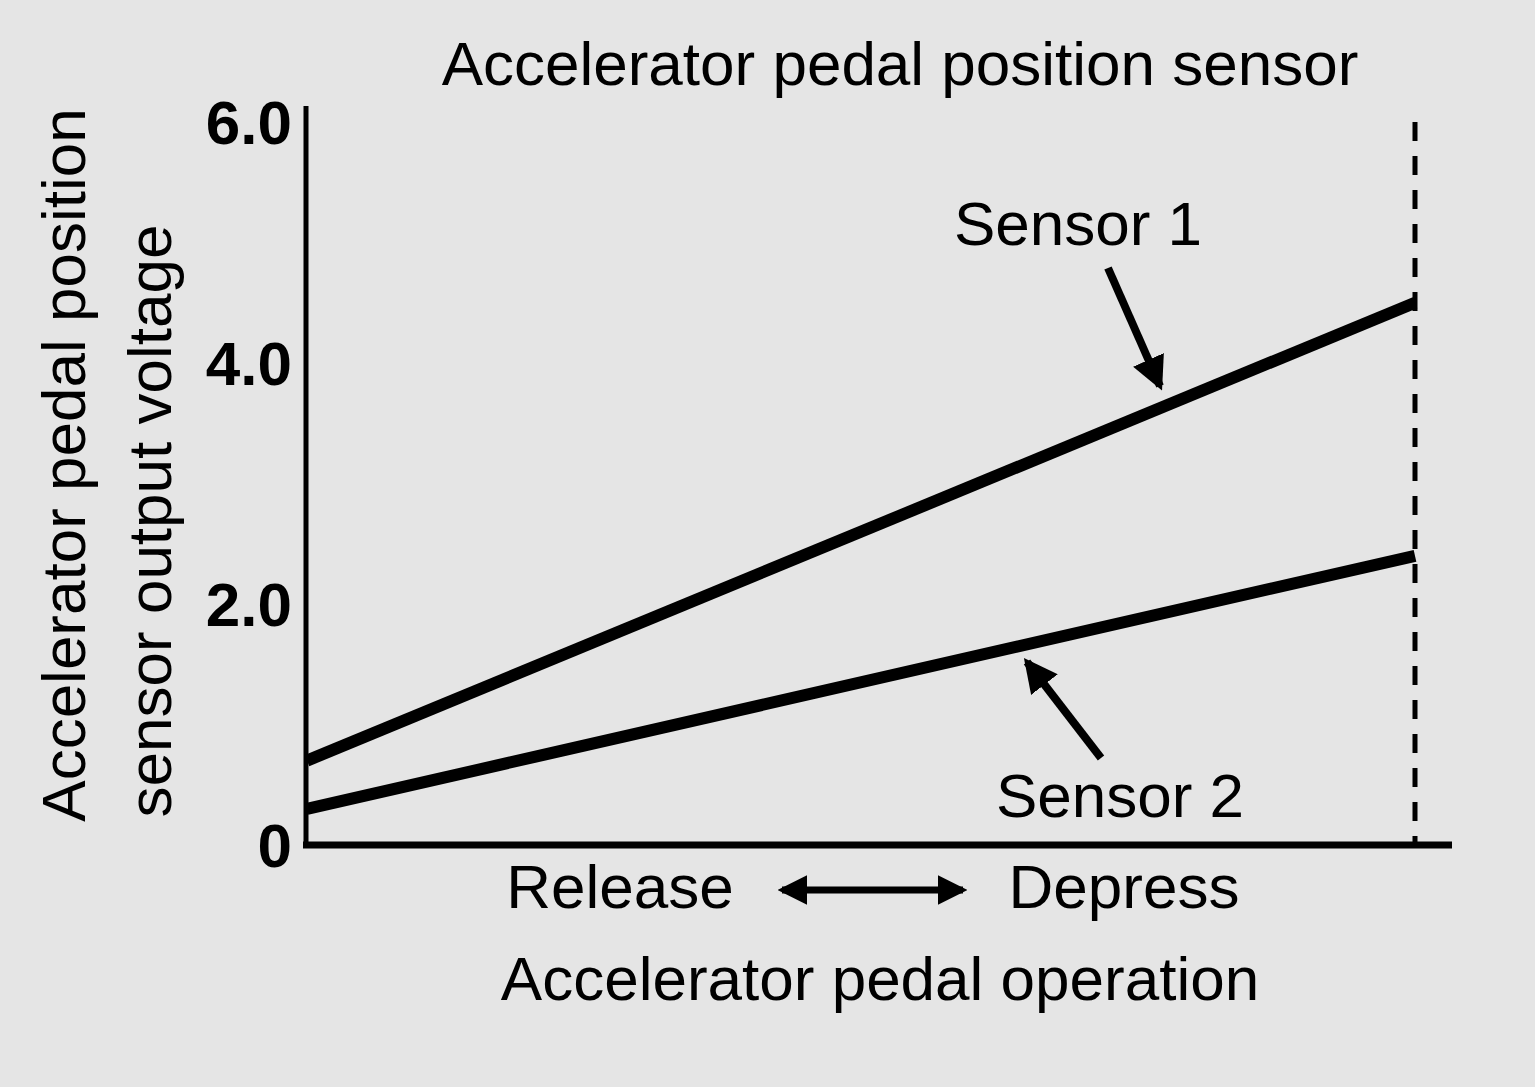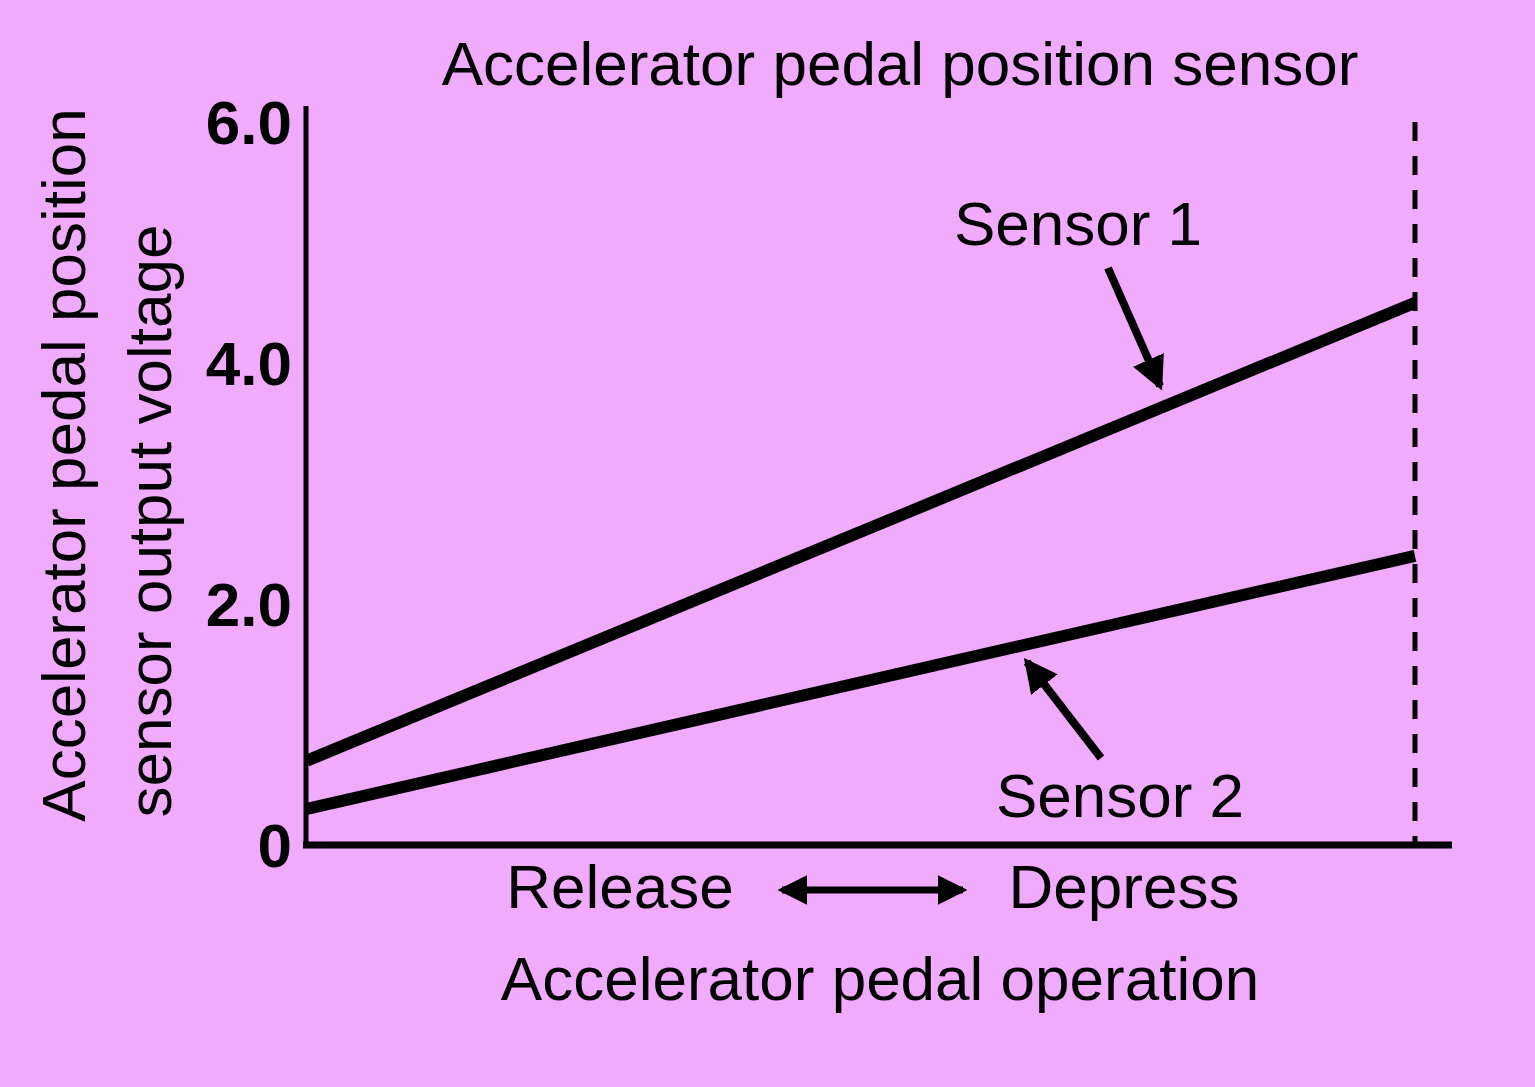--- a/index.html
+++ b/index.html
@@ -3,21 +3,21 @@
 <meta charset="utf-8">
 <style>
   html, body {
     margin: 0;
     padding: 0;
     background: #ffffff;
   }
   .figure-wrap {
     width: 1535px;
     height: 1087px;
-    background: #f0abfc;
+    background: #e5e5e5;
     position: relative;
     overflow: hidden;
   }
   svg {
     display: block;
     font-family: "Liberation Sans", "DejaVu Sans", sans-serif;
   }
   .txt {
     fill: #000000;
     font-size: 62px;

